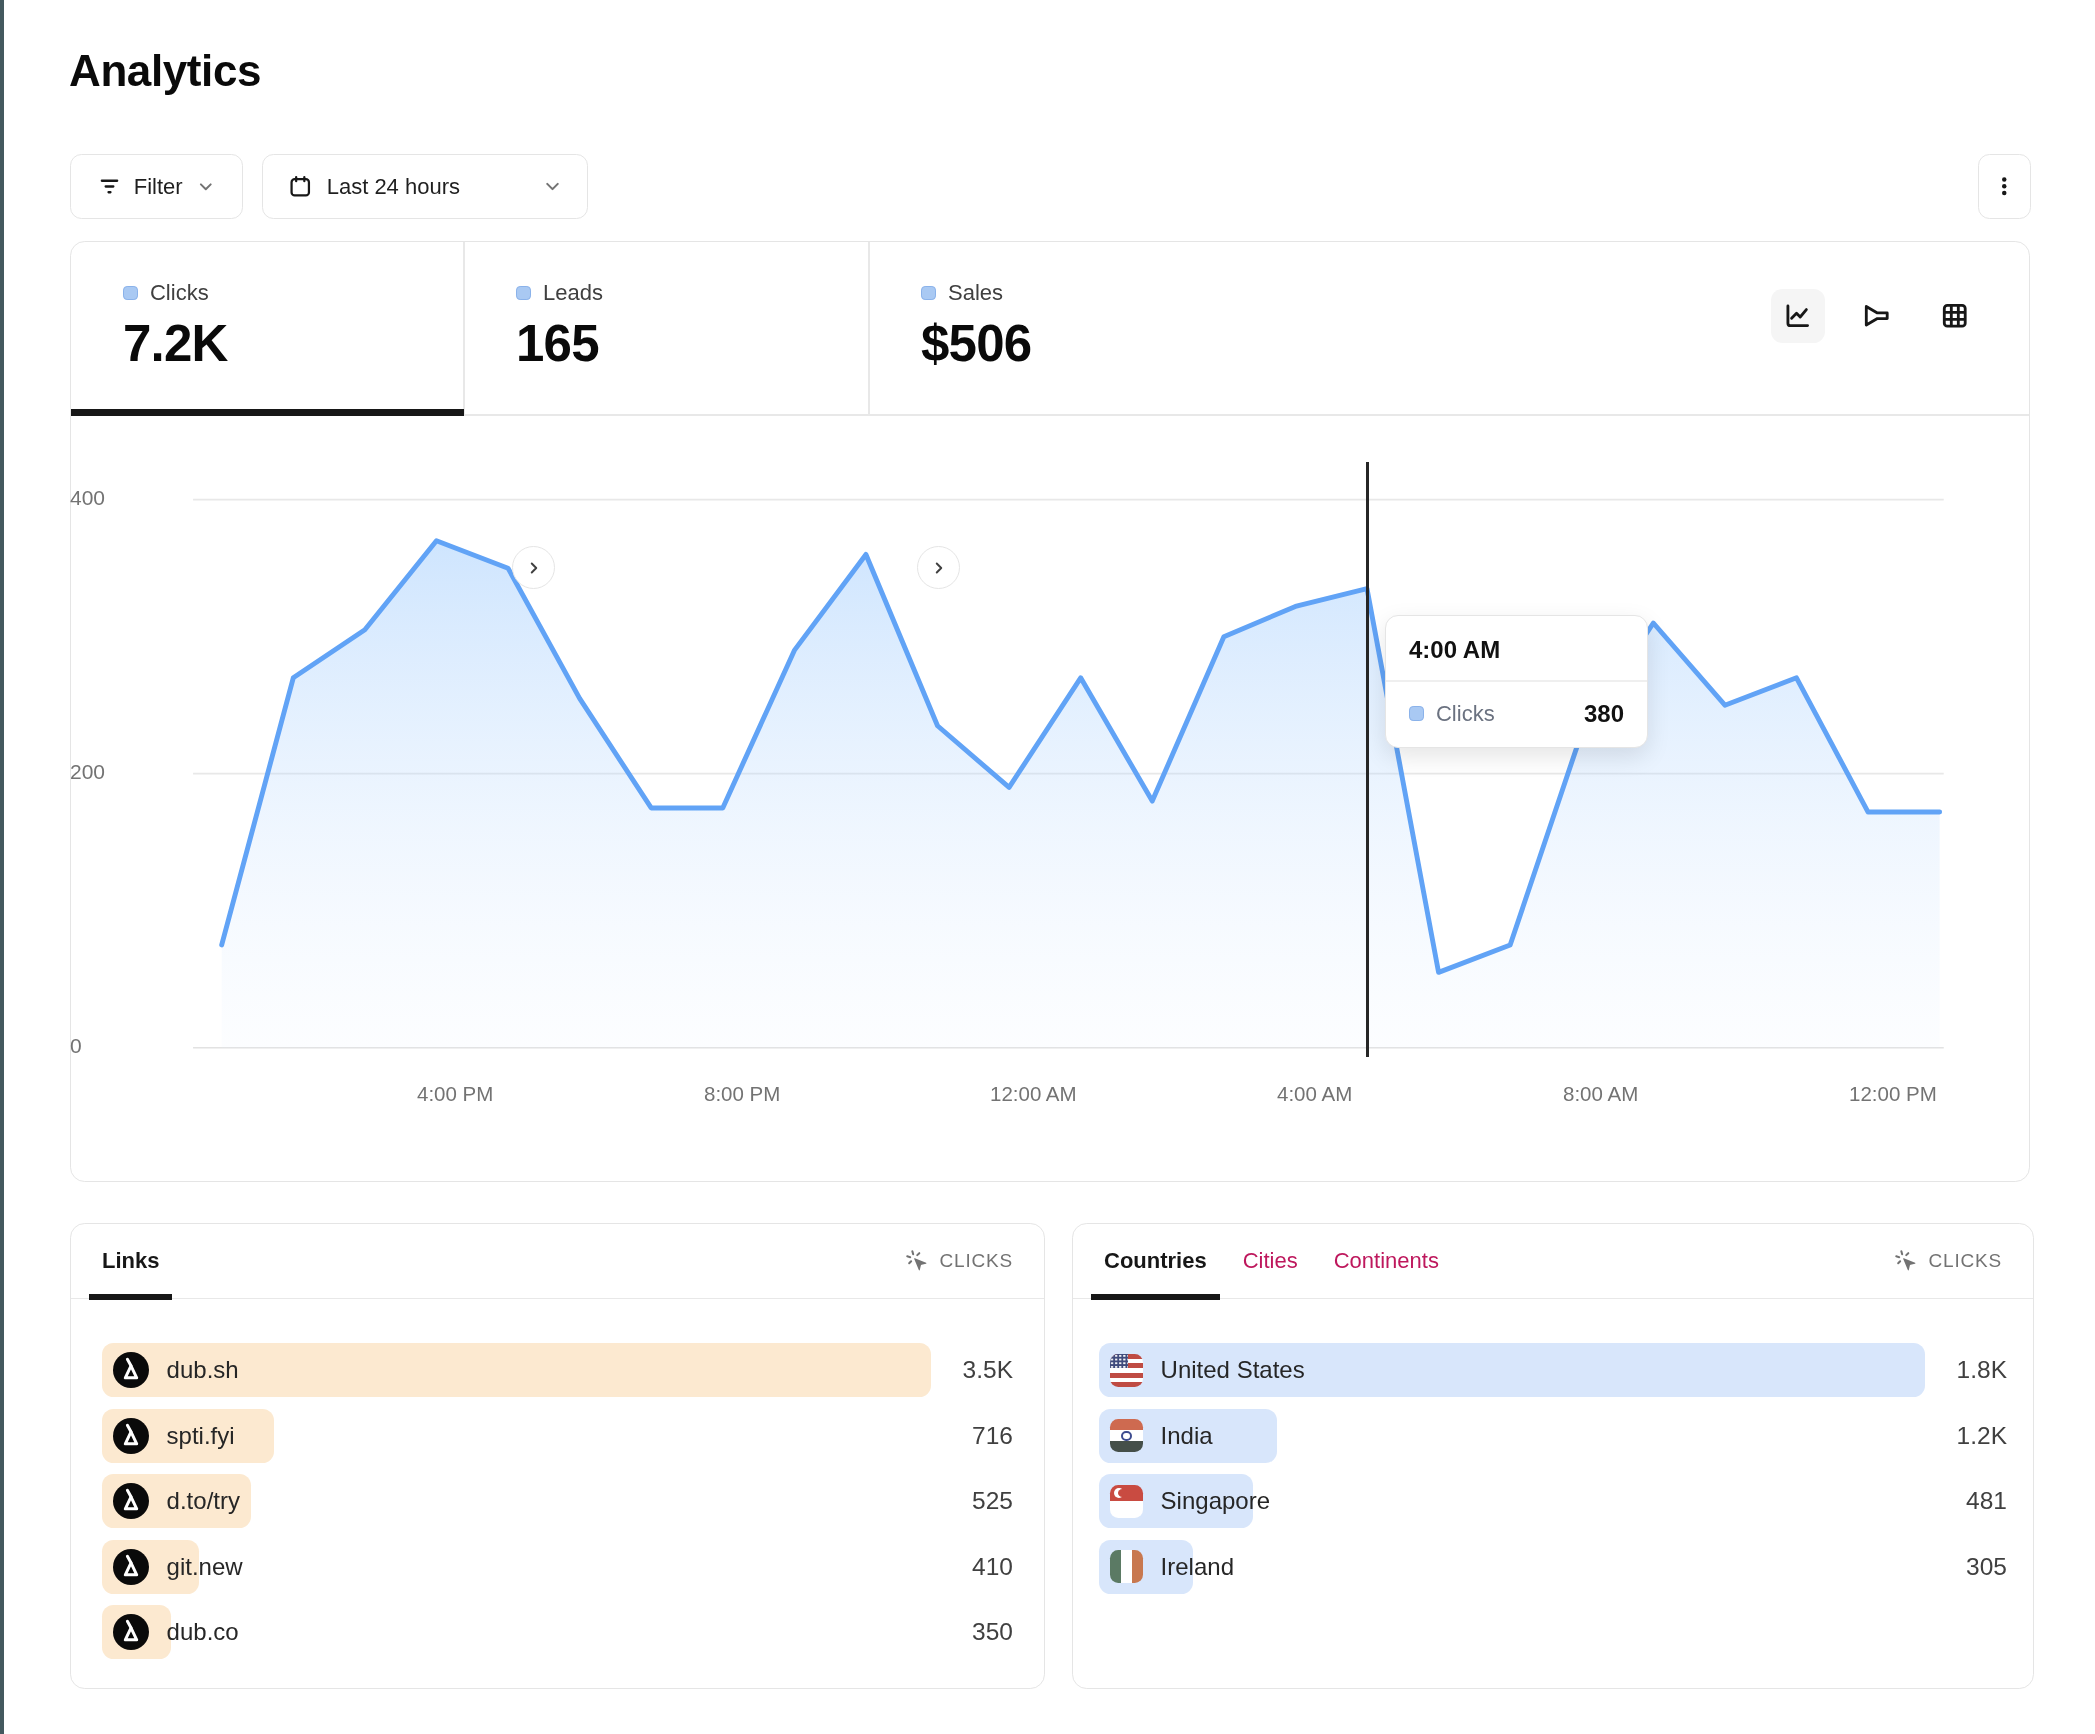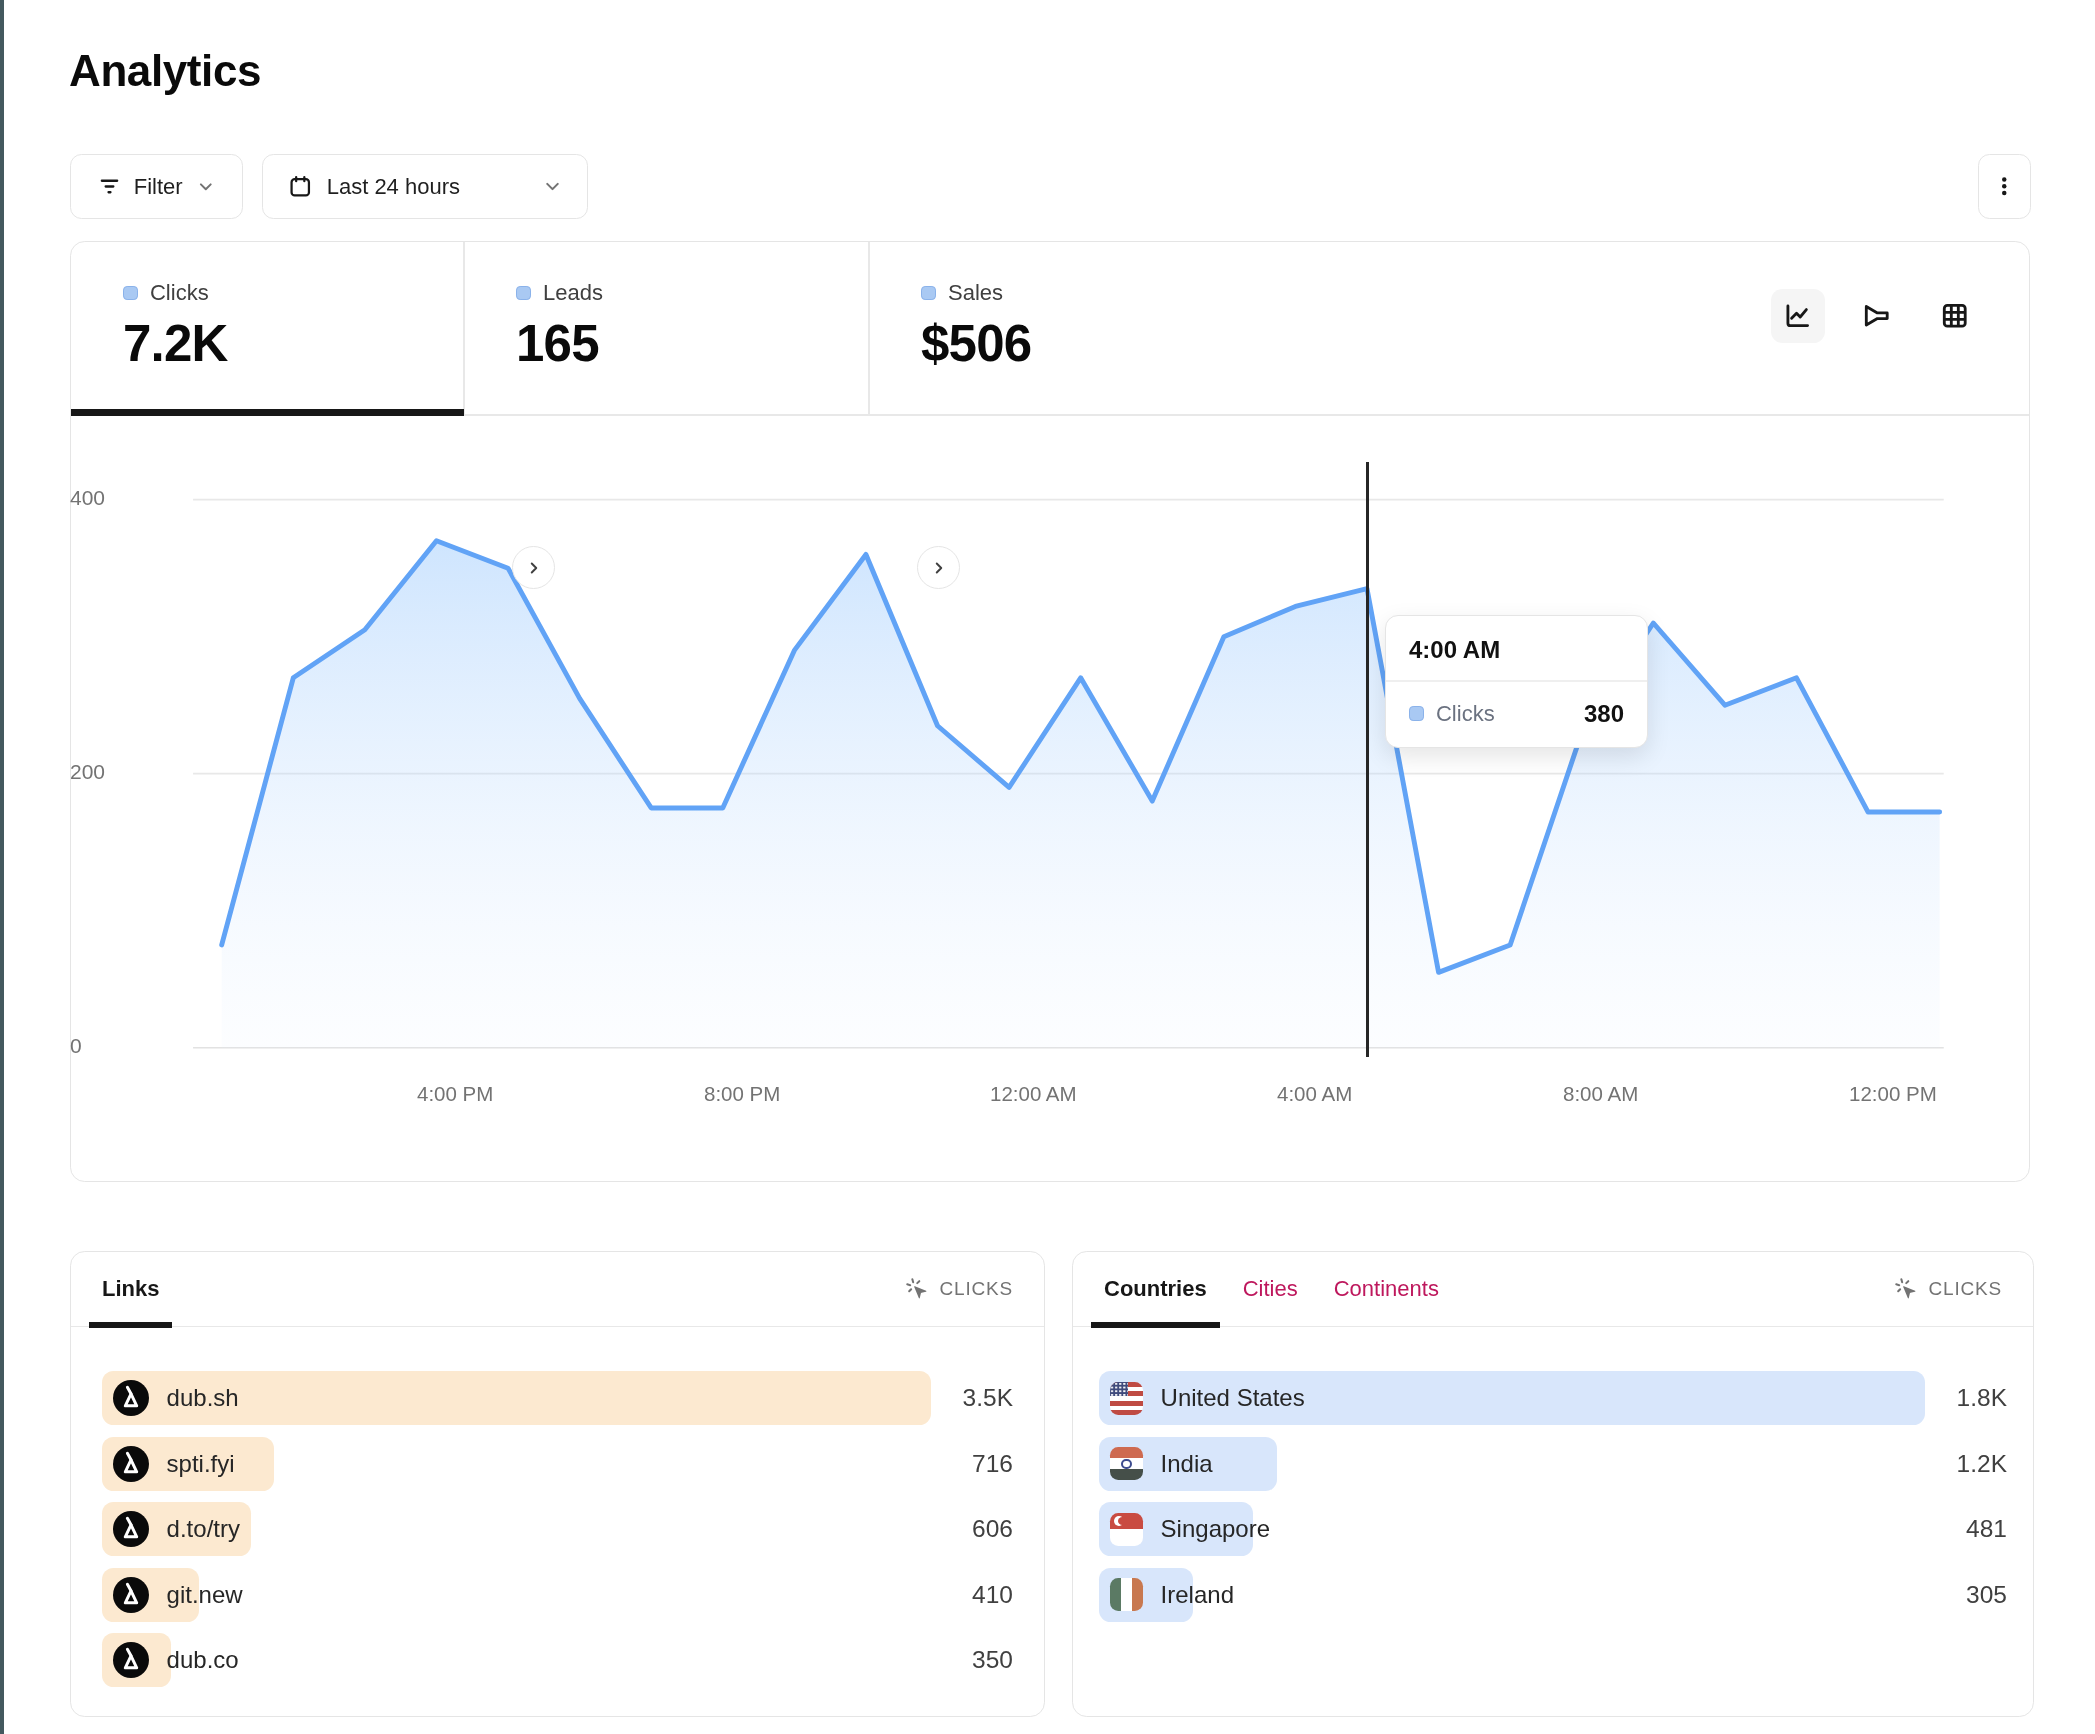--- a/index.html
+++ b/index.html
@@ -49,21 +49,21 @@
   .crosshair { position:absolute; left:1366px; top:462px; width:2.5px; height:595px; background:#262626; z-index:4; }
 
   .tooltip { position:absolute; left:1385px; top:615px; width:263px; background:#fff;
     border:1.6px solid #e5e5e5; border-radius:13px; box-shadow:0 8.2px 23px rgba(0,0,0,0.10); z-index:5; }
   .tooltip .tt-title { padding:19.6px 23px 16.4px; font-size:24px; font-weight:600; color:#111; }
   .tooltip .tt-div { height:1.6px; background:#efefef; }
   .tooltip .tt-row { display:flex; align-items:center; gap:12.3px; padding:18px 23px 19.6px; font-size:22px; color:#6b7280; }
   .tooltip .tt-val { margin-left:auto; font-size:24px; font-weight:700; color:#111; }
 
   
-  .panel { position:absolute; top:1223px; height:466px; background:#fff; border:1.6px solid #e5e5e5; border-radius:14.7px;margin-top:28px; }
+  .panel { position:absolute; top:1223px; height:466px; background:#fff; border:1.6px solid #e5e5e5; border-radius:14.7px; }
   .panel-links { left:70px; width:975px; }
   .panel-countries { left:1072px; width:962px; }
   .panel-head { position:relative; height:75px; display:flex; align-items:center; padding:0 31px; border-bottom:1.6px solid #e8e8e8; }
   .ptab { position:relative; height:100%; display:flex; align-items:center; font-size:22px; font-weight:500; color:#be185d; cursor:pointer; margin-right:36px; }
   .ptab.active { color:#171717; font-weight:600; }
   .ptab.active::after { content:""; position:absolute; left:-13px; right:-13px; bottom:-1.6px; height:5.7px; background:#171717; }
   .metric { margin-left:auto; display:flex; align-items:center; gap:9.8px; font-size:19px; letter-spacing:0.8px; color:#737373; font-weight:500; }
   .rows { padding:44px 31px 0; }
   .panel-countries .rows { padding:44px 26px 0; }
   .row { position:relative; height:54px; margin-bottom:11.5px; cursor:pointer; }
@@ -285,21 +285,21 @@
       <div class="row">
         <span class="bar" style="width: 16.4%;"></span>
         <div class="row-content">
           <svg class="dub-logo" viewBox="0 0 24 24">
               <circle cx="12" cy="12" r="12" fill="#0a0a0a"></circle>
               <path d="M8.2 17.2h7.6L12 9.2z" fill="none" stroke="#fff" stroke-width="2" stroke-linejoin="round"></path>
               <path d="M12 9.2L9.6 4.8" stroke="#fff" stroke-width="2" stroke-linecap="round"></path>
             </svg>
           <span class="row-label">d.to/try</span>
         </div>
-        <span class="row-value">606</span>
+        <span class="row-value">525</span>
       </div>
       <div class="row">
         <span class="bar" style="width: 10.6%;"></span>
         <div class="row-content">
           <svg class="dub-logo" viewBox="0 0 24 24">
               <circle cx="12" cy="12" r="12" fill="#0a0a0a"></circle>
               <path d="M8.2 17.2h7.6L12 9.2z" fill="none" stroke="#fff" stroke-width="2" stroke-linejoin="round"></path>
               <path d="M12 9.2L9.6 4.8" stroke="#fff" stroke-width="2" stroke-linecap="round"></path>
             </svg>
           <span class="row-label">git.new</span>

